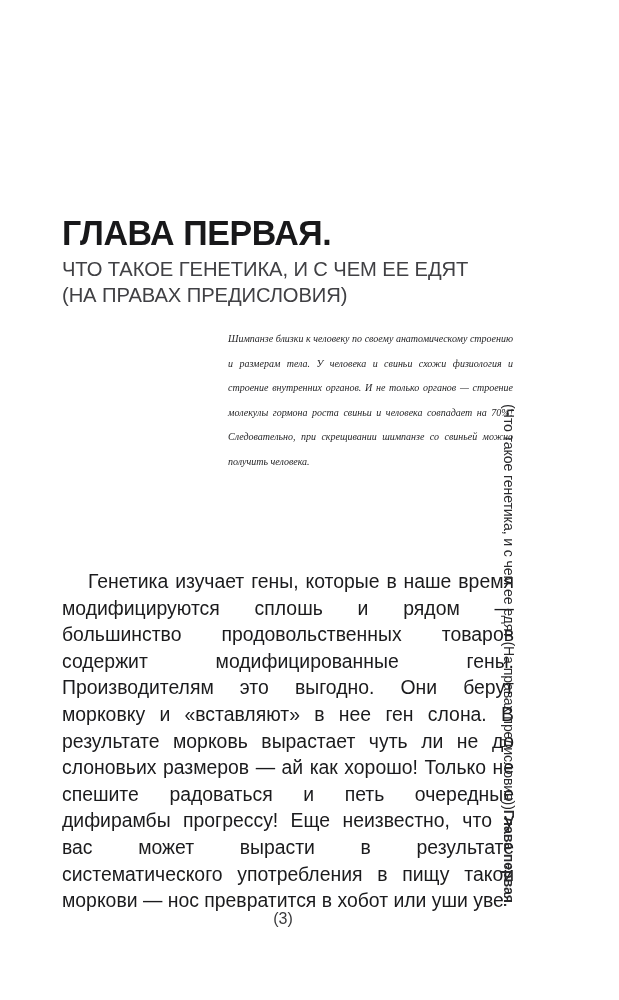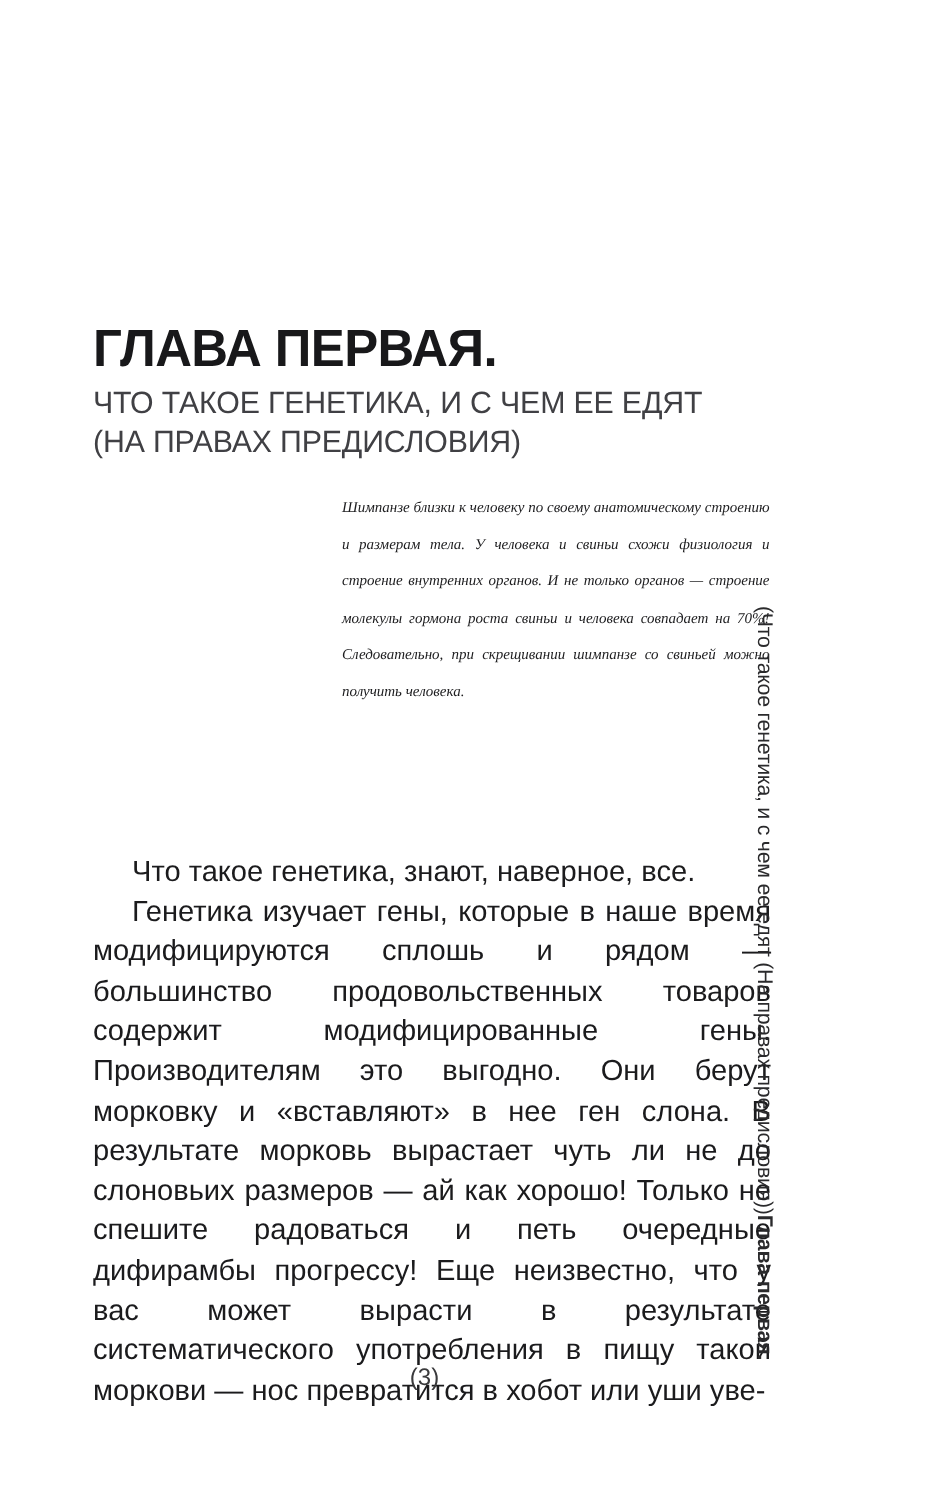--- a/index.html
+++ b/index.html
@@ -139,21 +139,20 @@
 <div class="page">
 
   <div class="heading-block">
     <h1 class="chapter-title">ГЛАВА ПЕРВАЯ.</h1>
     <h2 class="chapter-subtitle">ЧТО ТАКОЕ ГЕНЕТИКА, И С ЧЕМ ЕЕ ЕДЯТ (НА ПРАВАХ ПРЕДИСЛОВИЯ)</h2>
   </div>
 
   <div class="epigraph">Шимпанзе близки к человеку по своему анатомическому строению и размерам тела. У человека и свиньи схожи физиология и строение внутренних органов. И не только органов — строение молекулы гормона роста свиньи и человека совпадает на 70%! Следовательно, при скрещивании шимпанзе со свиньей можно получить человека.</div>
 
   <div class="body-copy">
-    <p class="single">Что такое генетика, знают, наверное, все.</p>
     <p>Генетика изучает гены, которые в наше время модифицируются сплошь и рядом — большинство продовольственных товаров содержит модифицированные гены. Производителям это выгодно. Они берут морковку и «вставляют» в нее ген слона. В результате морковь вырастает чуть ли не до слоновьих размеров — ай как хорошо! Только не спешите радоваться и петь очередные дифирамбы прогрессу! Еще неизвестно, что у вас может вырасти в результате систематического употребления в пищу такой моркови — нос превратится в хобот или уши уве-</p>
   </div>
 
   <div class="running-head">
     <span class="rh-subtitle">(Что такое генетика, и с чем ее едят (На правах предисловия))</span>
     <span class="rh-spacer"></span>
     <span class="rh-chapter">Глава первая.</span>
   </div>
 
   <div class="folio">(3)</div>

